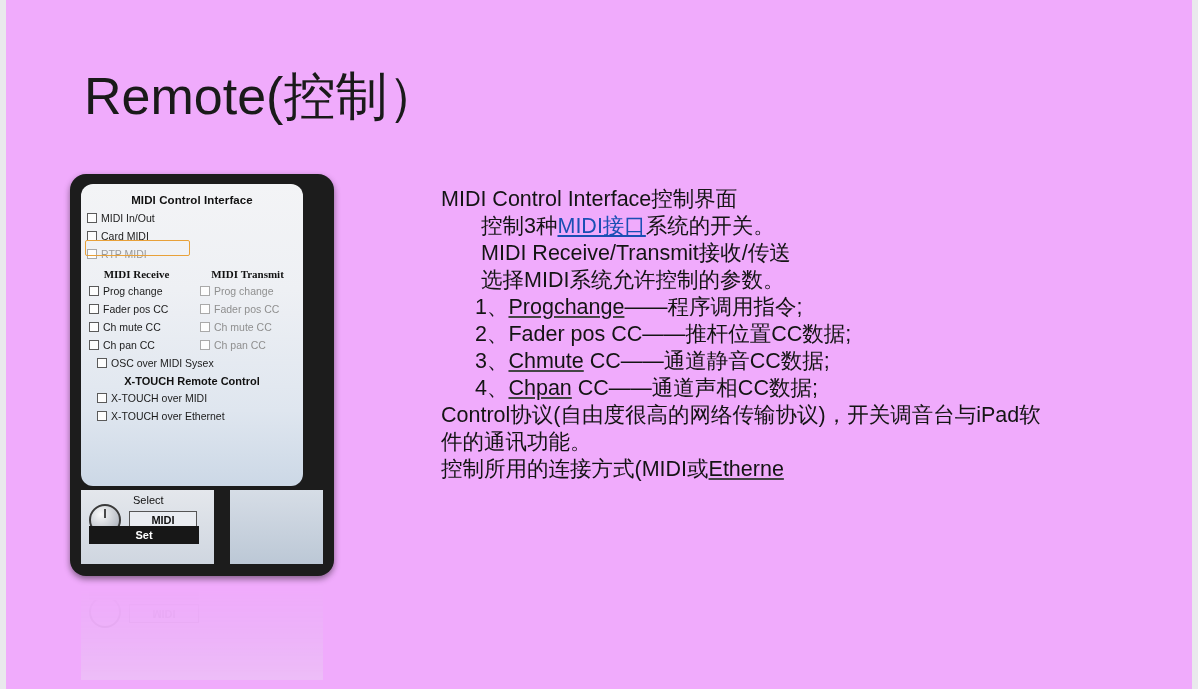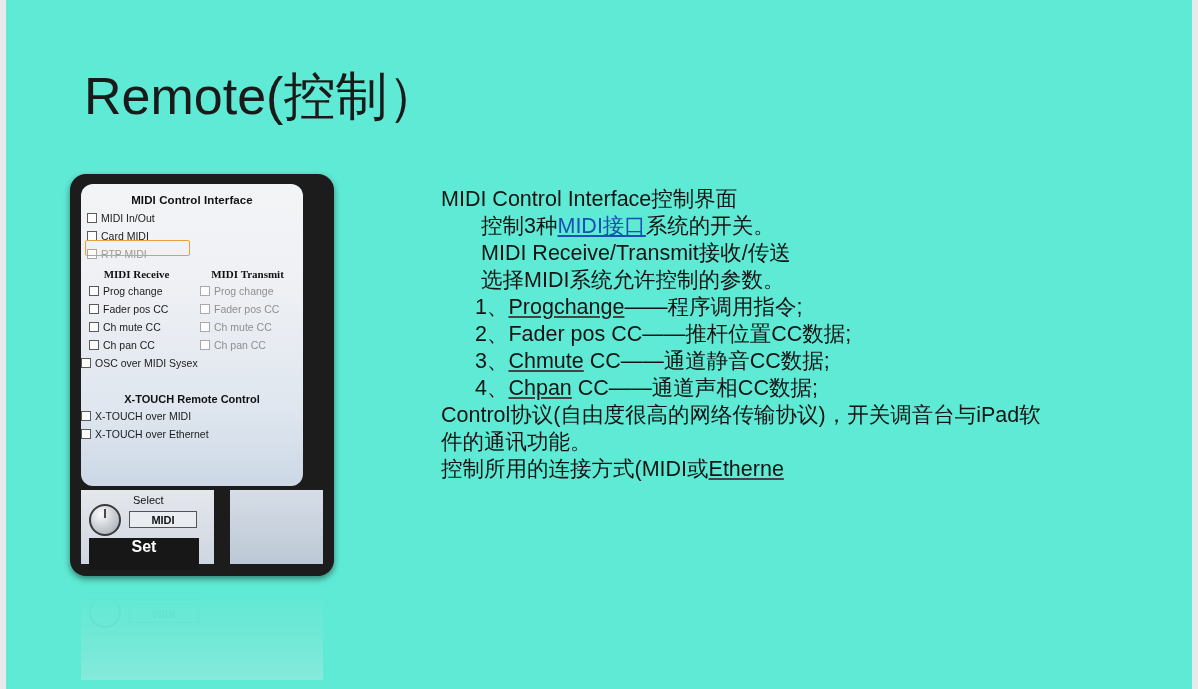--- a/index.html
+++ b/index.html
@@ -12,21 +12,21 @@
     background: #ffffff;
     font-family: "Liberation Sans", sans-serif;
     overflow: hidden;
     position: relative;
   }
   .slide {
     position: absolute;
     left: 0; top: 0;
     width: 1198px;
     height: 689px;
-    background: #5eead4;
+    background: #f0abfc;
   }
   .edge-left {
     position: absolute;
     left: 0; top: 0;
     width: 6px; height: 689px;
     background: #e9e9ec;
   }
   .edge-right {
     position: absolute;
     right: 0; top: 0;
@@ -119,28 +119,28 @@
     font-weight: bold;
     color: #111;
     text-align: center;
     margin-bottom: 3px;
     font-family: Liberation Serif, serif;
   }
   .col .chk-row { margin-left: 8px; }
   .col.right .chk-row { color: #8f8f8f; }
   .col.right .box { border-color: #a9a9a9; }
   .wide-row {
-    margin-left: 0;
+    margin-left: 16px;
   }
   .xt-head {
     font-size: 11px;
     font-weight: bold;
     color: #111;
     text-align: center;
-    margin-top: 22px;
+    margin-top: 4px;
     margin-bottom: 3px;
   }
   .bottom-panels {
     position: absolute;
     left: 11px;
     top: 316px;
     width: 242px;
     height: 74px;
     display: flex;
     gap: 16px;
@@ -195,26 +195,26 @@
     font-size: 11px;
     font-weight: bold;
     color: #111;
     text-align: center;
     line-height: 17px;
     box-sizing: border-box;
   }
   .set-btn {
     position: absolute;
     left: 8px;
-    top: 48px;
+    top: 36px;
     width: 110px;
-    height: 32px;
+    height: 18px;
     background: #171717;
     color: #fff;
-    font-size: 16px;
+    font-size: 11px;
     font-weight: bold;
     text-align: center;
     line-height: 18px;
   }
   
   .reflection {
     position: absolute;
     left: 0;
     top: 406px;
     width: 264px;

